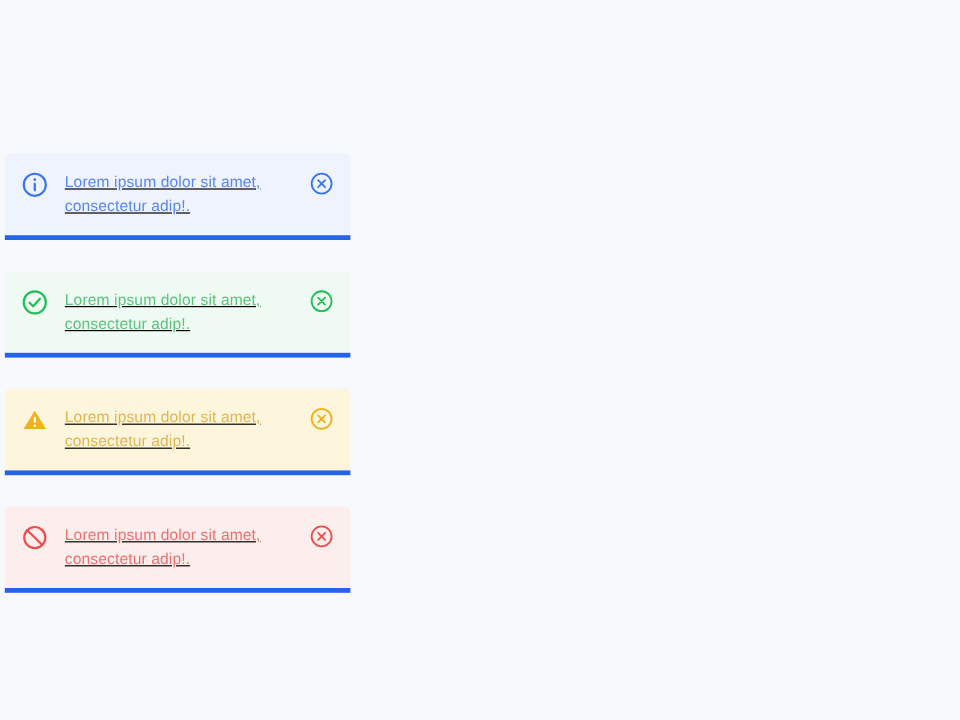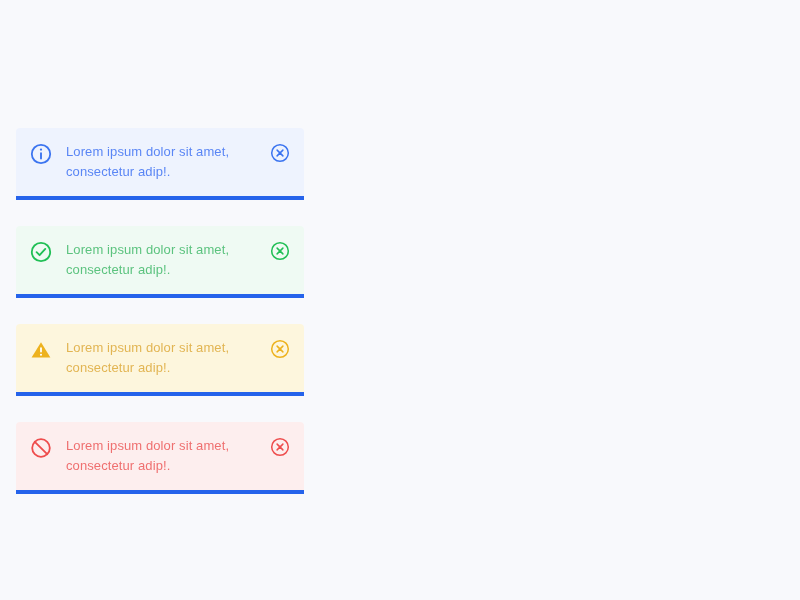--- a/index.html
+++ b/index.html
@@ -9,23 +9,24 @@
   body {
     width: 800px;
     height: 600px;
     background: #f8f9fc;
     font-family: "Liberation Sans", sans-serif;
     overflow: hidden;
   }
 
   #alert-stack {
     position: absolute;
-    left: 16px;
+    left: 4px;
     top: 128px;
     width: 288px;
+    text-decoration: underline;
   }
 
   .alert {
     position: relative;
     width: 288px;
     box-sizing: border-box;
     border-radius: 4px 4px 0 0;
     margin-bottom: 30px;
     padding: 14px 14px 14px 14px;
     display: flex;

